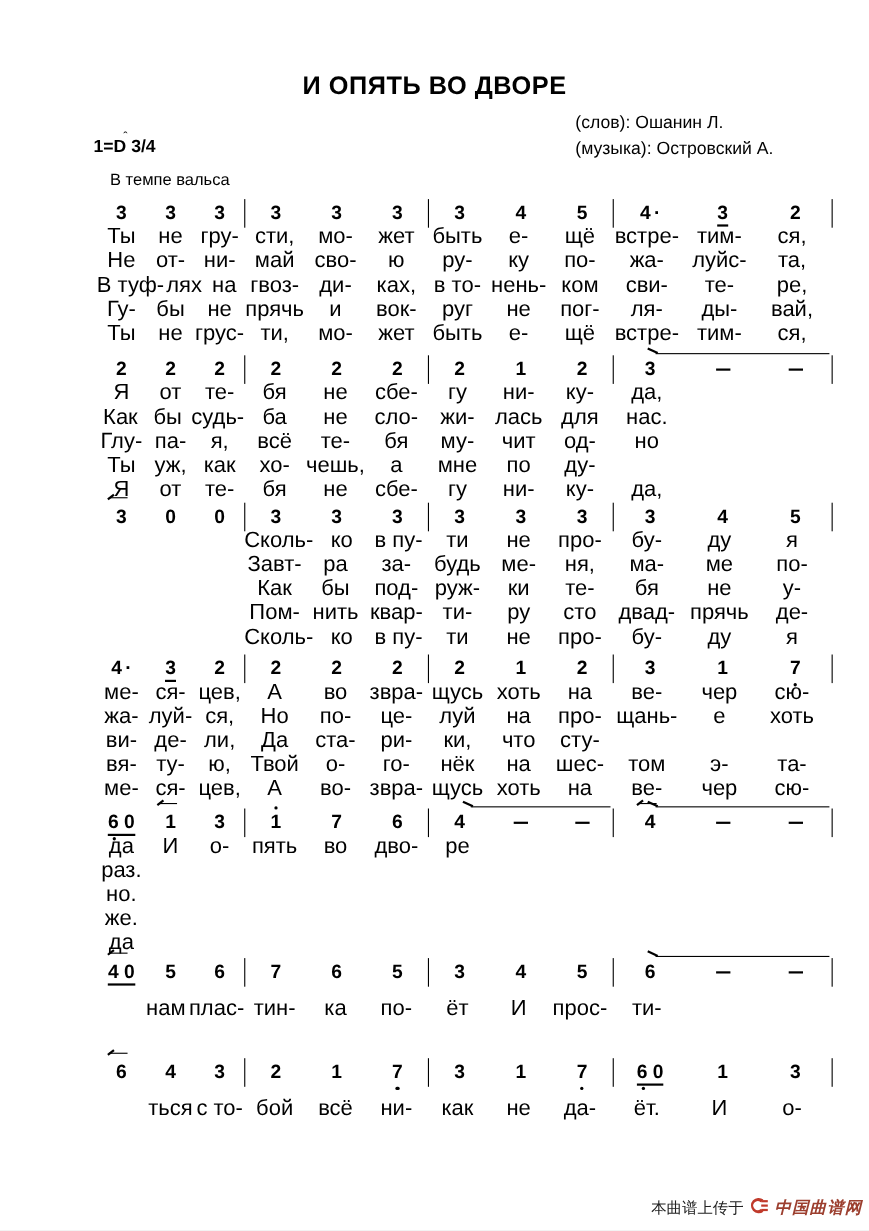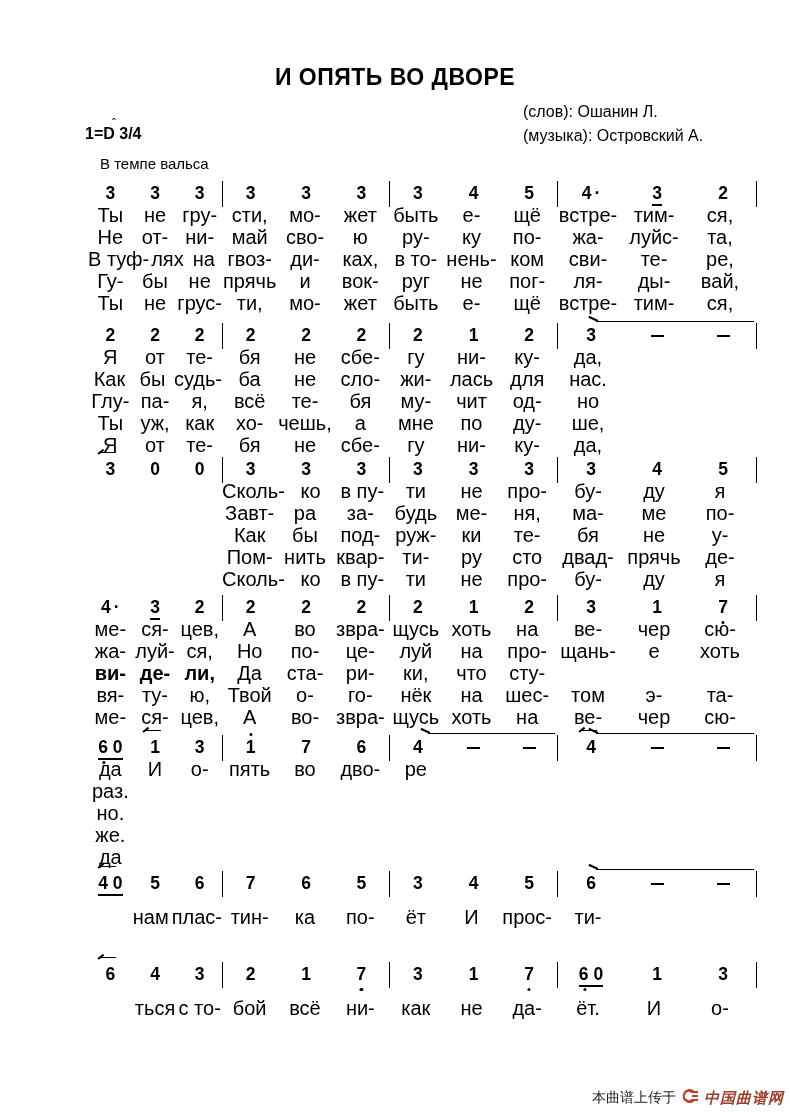--- a/index.html
+++ b/index.html
@@ -339,25 +339,20 @@
         <div class="lyr-measure" style="width: 166px;">
           <div class="lyr-cell">хо-</div>
           <div class="lyr-cell">чешь,</div>
           <div class="lyr-cell">а</div>
         </div>
         <div class="lyr-measure" style="width: 167px;">
           <div class="lyr-cell">мне</div>
           <div class="lyr-cell">по</div>
           <div class="lyr-cell">ду-</div>
         </div>
-        <div class="lyr-measure" style="width: 198px;">
-          <div class="lyr-cell">ше,</div>
-          <div class="lyr-cell"></div>
-          <div class="lyr-cell"></div>
-        </div>
       </div>
       <div class="lyric-row" style="top: 433px;">
         <div class="lyr-measure" style="width: 134px;">
           <div class="lyr-cell">Я</div>
           <div class="lyr-cell">от</div>
           <div class="lyr-cell">те-</div>
         </div>
         <div class="lyr-measure" style="width: 166px;">
           <div class="lyr-cell">бя</div>
           <div class="lyr-cell">не</div>
@@ -616,21 +611,21 @@
           <div class="lyr-cell">на</div>
           <div class="lyr-cell">про-</div>
         </div>
         <div class="lyr-measure" style="width: 198px;">
           <div class="lyr-cell">щань-</div>
           <div class="lyr-cell">е</div>
           <div class="lyr-cell">хоть</div>
         </div>
       </div>
       <div class="lyric-row" style="top: 661px;">
-        <div class="lyr-measure" style="width: 134px; font-weight: bold;">
+        <div class="lyr-measure" style="width: 134px;">
           <div class="lyr-cell">ви-</div>
           <div class="lyr-cell">де-</div>
           <div class="lyr-cell">ли,</div>
         </div>
         <div class="lyr-measure" style="width: 166px;">
           <div class="lyr-cell">Да</div>
           <div class="lyr-cell">ста-</div>
           <div class="lyr-cell">ри-</div>
         </div>
         <div class="lyr-measure" style="width: 167px;">

